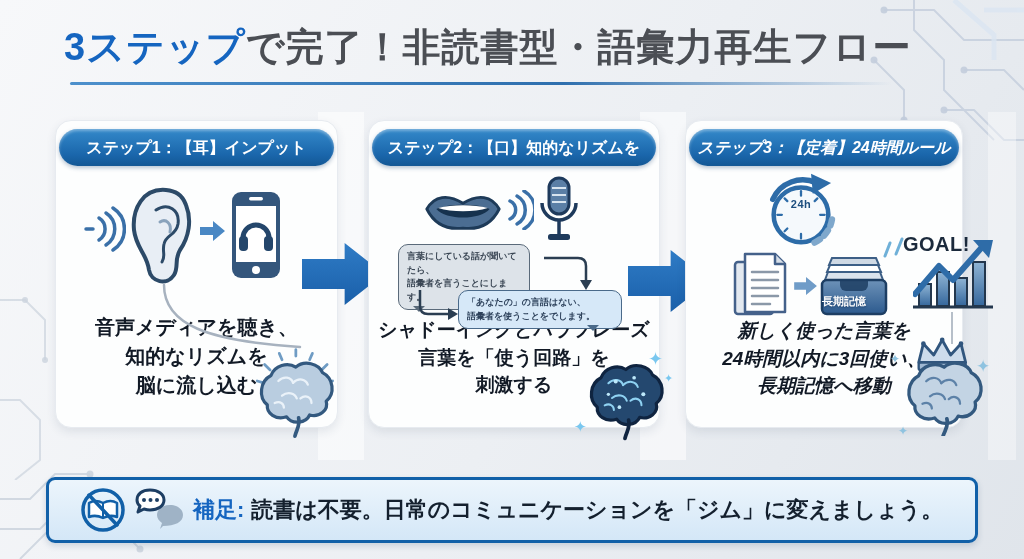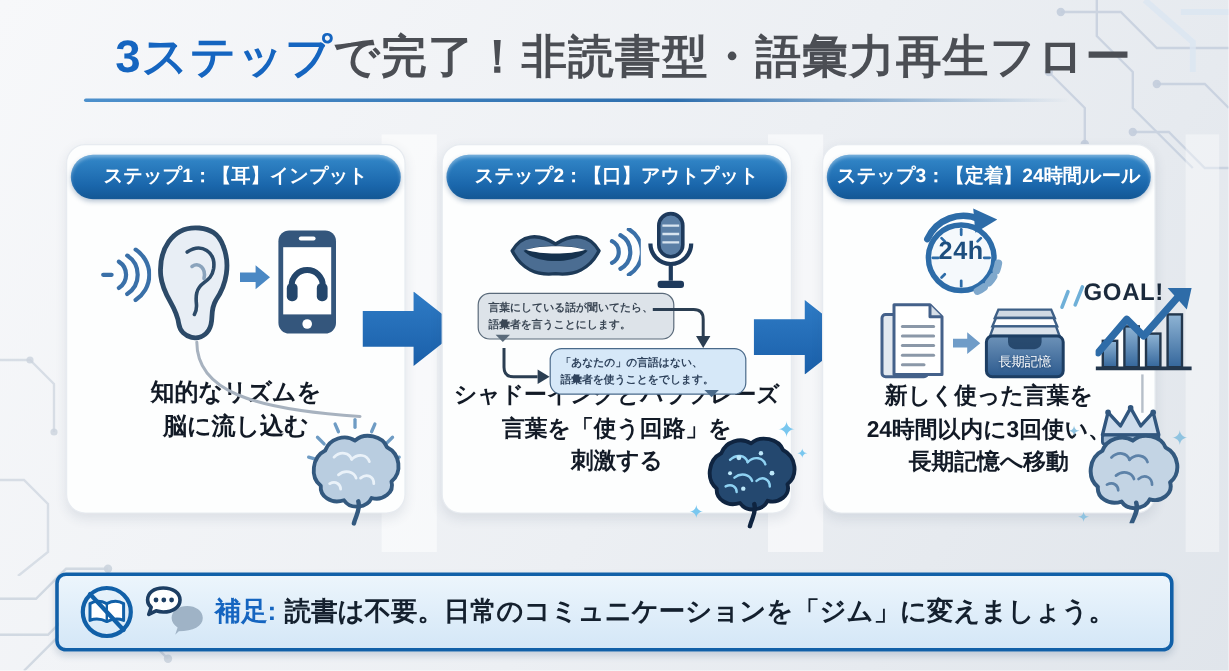--- a/index.html
+++ b/index.html
@@ -6,32 +6,32 @@
   html,body { width:1024px; height:559px; }
   body { font-family:"Liberation Sans","DejaVu Sans",sans-serif; }
   .canvas {
     position:relative; width:1024px; height:559px; overflow:hidden;
     background:linear-gradient(120deg,#f7f8fa 0%, #eceff3 55%, #e0e5eb 100%);
   }
   .bg-deco { position:absolute; pointer-events:none; }
   .light-band { position:absolute; background:rgba(255,255,255,.55); top:112px; height:348px; }
 
   
-  .title { position:absolute; left:64px; top:22px; font-size:38px; font-weight:800; letter-spacing:1px; white-space:nowrap;margin-left:32px; }
+  .title { position:absolute; left:64px; top:22px; font-size:38px; font-weight:800; letter-spacing:1px; white-space:nowrap; }
   .title .hl { color:#1565c0; }
   .title .rest { color:#4b4e54; }
   .title-underline { position:absolute; left:70px; top:82px; width:822px; height:3px;
     background:linear-gradient(90deg,#4d90cc 0%, #2e6fae 60%, rgba(46,111,174,0) 100%); border-radius:2px; }
 
   
   .card { position:absolute; top:120px; height:308px; background:#fdfefe;
     border:1px solid #e7ebf0; border-radius:16px; box-shadow:0 4px 10px rgba(40,60,90,.10); }
   .card1 { left:55px;  width:283px; }
   .card2 { left:368px; width:292px; }
-  .card3 { left:685px; width:278px; }
+  .card3 { left:685px; width:278px;font-style:italic; }
 
   .pill { position:absolute; left:3px; right:3px; top:8px; height:37px; border-radius:19px;
     background:linear-gradient(180deg,#3489ca 0%, #1a66ab 70%, #135794 100%);
     box-shadow:inset 0 2px 3px rgba(255,255,255,.35), 0 2px 4px rgba(20,60,110,.3);
     color:#fff; font-weight:700; font-size:16px; text-align:center; line-height:37px; white-space:nowrap; }
 
   .desc { position:absolute; left:0; right:0; text-align:center; font-weight:800;
     color:#121a26; line-height:1.45; }
   .desc1 { top:192px; font-size:20px; }
   .desc2 { top:195px; font-size:19px; }
@@ -39,42 +39,42 @@
 
   
   .flow-arrow { position:absolute; width:82px; height:62px;
     background:linear-gradient(180deg,#2f7cc6,#1a5fa9);
     clip-path:polygon(0 26%, 52% 26%, 52% 0, 100% 50%, 52% 100%, 52% 74%, 0 74%);
     filter:drop-shadow(0 2px 2px rgba(30,60,100,.25)); }
 
   
   .mini-bubble { position:absolute; border-radius:10px; font-size:9px; line-height:1.5;
     font-weight:600; padding:5px 8px; color:#3a4654; }
-  .mb1 { left:398px; top:244px; width:164px; background:#dde3e9; border:1.5px solid #5a6a7a; }
+  .mb1 { left:398px; top:244px; width:132px; background:#dde3e9; border:1.5px solid #5a6a7a; }
   .mb1::after { content:""; position:absolute; left:14px; bottom:-9px; border:6px solid transparent;
     border-top-color:#5a6a7a; }
   .mb2 { left:458px; top:290px; width:164px; background:#d6e8f8; border:1.5px solid #4a6a8a; color:#2e425c; }
   .mb2::after { content:""; position:absolute; right:22px; bottom:-9px; border:6px solid transparent;
     border-top-color:#4a6a8a; }
 
   .sparkle { position:absolute; color:#79c7ef; }
 
   .goal-label { position:absolute; left:903px; top:233px; font-size:20px; font-weight:900; color:#1b2a3c; letter-spacing:.5px;text-align:center; }
   .clock-label { position:absolute; left:763px; top:198px; width:76px; text-align:center;
-    font-size:21px; font-weight:800; color:#1d4e7e; letter-spacing:.5px; }
-  .tray-label { position:absolute; left:822px; top:294px; width:54px; text-align:right;
-    font-size:11px; font-weight:400; color:#ffffff; text-shadow:0 1px 2px rgba(10,40,80,.6); }
+    font-size:11px; font-weight:800; color:#1d4e7e; letter-spacing:.5px; }
+  .tray-label { position:absolute; left:822px; top:294px; width:54px; text-align:left;
+    font-size:11px; font-weight:700; color:#ffffff; text-shadow:0 1px 2px rgba(10,40,80,.6); }
 
   .conn-line { position:absolute; background:#b6bfc9; }
 
   
   .footer-bar { position:absolute; left:46px; top:477px; width:932px; height:66px;
     background:linear-gradient(180deg,#ecf5fc 0%, #d4e7f7 100%);
     border:3px solid #1160a8; border-radius:9px;
-    display:flex; align-items:center; padding-left:10px; box-shadow:0 3px 6px rgba(40,70,110,.18); }
+    display:flex; align-items:center; padding-left:24px; box-shadow:0 3px 6px rgba(40,70,110,.18); }
   .footer-text { font-size:22px; font-weight:800; color:#14202e; white-space:nowrap; margin-left:8px; }
   .footer-text .flabel { color:#1565c0; margin-right:7px; }
   .ficon { flex:0 0 auto; margin-left:6px; }
 </style>
 </head>
 <body>
 
 <div class="canvas">
 
   <svg class="bg-deco" style="right:0;top:0;" width="320" height="170" viewBox="0 0 320 170">
@@ -127,20 +127,21 @@
   <div class="light-band" style="left:988px;width:28px;opacity:.7;"></div>
 
   <div class="title">
     <span class="hl">3ステップ</span><span class="rest">で完了！非読書型・語彙力再生フロー</span>
   </div>
   <div class="title-underline"></div>
 
   <div class="card card1">
     <div class="pill">ステップ1：【耳】インプット</div>
     <div class="desc desc1">
+      <div>音声メディアを聴き、</div>
       <div>知的なリズムを</div>
       <div>脳に流し込む</div>
     </div>
   </div>
 
   <svg class="bg-deco" style="left:84px;top:206px;" width="42" height="46" viewBox="0 0 42 46">
     <g fill="none" stroke="#3a70a8" stroke-width="3.5" stroke-linecap="round">
       <line x1="2" y1="23" x2="9" y2="23"></line>
       <path d="M15,12 A13,13 0 0 1 15,34"></path>
       <path d="M22,7  A19,19 0 0 1 22,39"></path>
@@ -191,21 +192,21 @@
           <path d="M52,45 C58,40 64,44 64,50"></path>
         <path d="M24,50 C30,47 34,51 34,55"></path>
       </g>
       <path d="M50,66 C52,74 48,78 46,86" fill="none" stroke="#33597f" stroke-width="4" stroke-linecap="round"></path>
     </g>
   </svg>
 
   <div class="flow-arrow" style="left:302px;top:243px;"></div>
 
   <div class="card card2">
-    <div class="pill">ステップ2：【口】アウトプット</div>
+    <div class="pill">ステップ2：【口】知的なリズムを</div>
     <div class="desc desc2">
       <div>シャドーイングとパラフレーズ</div>
       <div>言葉を「使う回路」を</div>
       <div>刺激する</div>
     </div>
   </div>
 
   <svg class="bg-deco" style="left:423px;top:184px;" width="80" height="50" viewBox="0 0 84 52">
     <path d="M4,26 C12,12 26,10 42,20 C58,10 72,12 80,26 C72,42 58,48 42,46 C26,48 12,42 4,26 Z" fill="#4b6d92" stroke="#1d3a58" stroke-width="3" stroke-linejoin="round"></path>
     <path d="M14,26 C26,20 58,20 70,26 C60,38 24,38 14,26 Z" fill="#16324e"></path>

